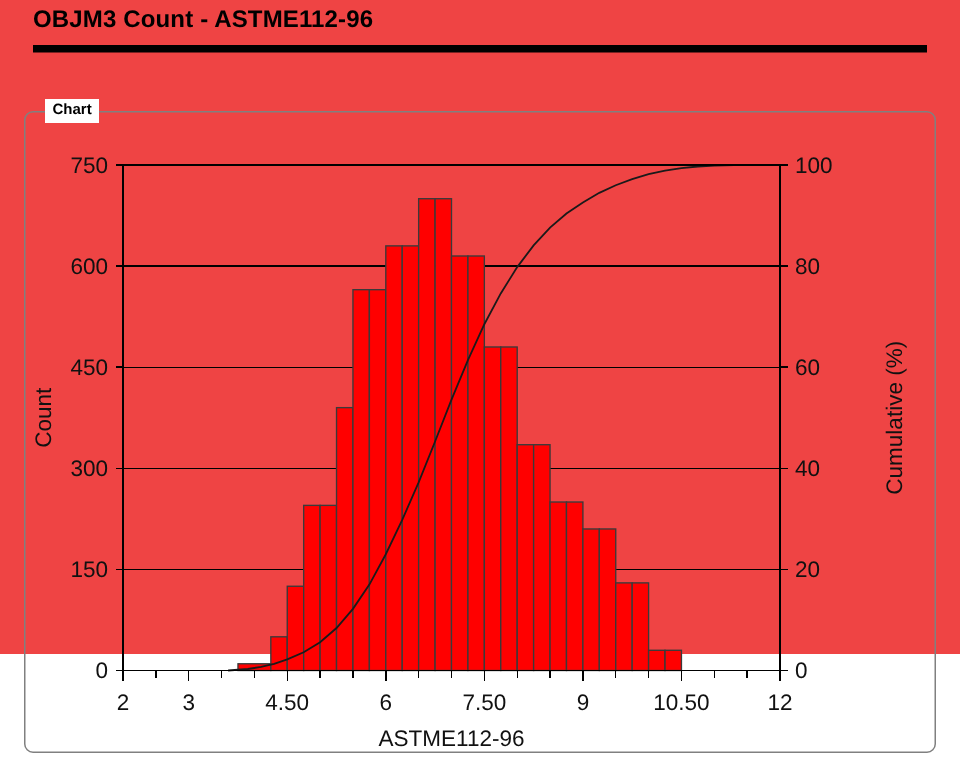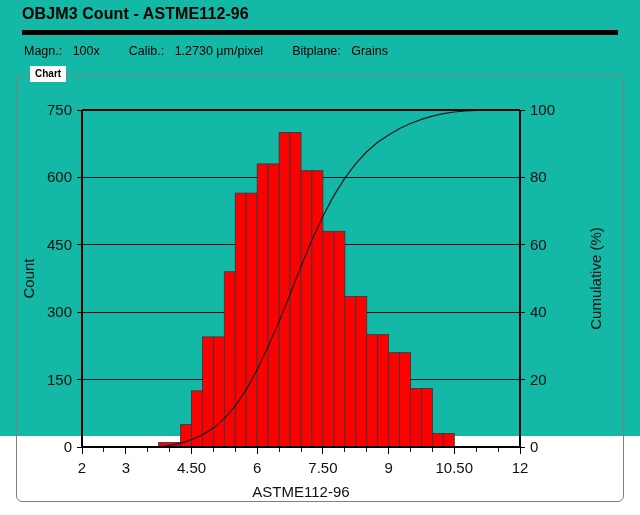--- a/index.html
+++ b/index.html
@@ -13,21 +13,21 @@
     font-family: "Liberation Sans", sans-serif;
     color: #000000;
     overflow: hidden;
     position: relative;
   }
   #app {
     position: absolute;
     left: 0; top: 0;
     width: 640px;
     height: 436px;
-    background: #14b8a6;
+    background: #ef4444;
     text-decoration: underline;
   }
 
   
   .title {
     position: absolute;
     left: 22px;
     top: 5px;
     font-size: 16px;
     font-weight: bold;
@@ -97,33 +97,20 @@
   .cum-path { fill: none; stroke: #1a1a1a; stroke-width: 1.2; }
 </style>
 </head>
 <body>
 
 <div id="app">
 
   <div class="title">OBJM3 Count - ASTME112-96</div>
   <div class="title-rule"></div>
 
-  <div class="meta-row">
-    <span class="meta-seg">Magn.:</span>
-    <span>&nbsp;</span>
-    <span class="meta-seg">100x</span>
-    <span class="meta-gap-1"></span>
-    <span class="meta-seg">Calib.:</span>
-    <span>&nbsp;</span>
-    <span class="meta-seg">1.2730 µm/pixel</span>
-    <span class="meta-gap-2"></span>
-    <span class="meta-seg">Bitplane:</span>
-    <span>&nbsp;</span>
-    <span class="meta-seg">Grains</span>
-  </div>
 
   <div class="groupbox"></div>
   <div class="group-legend">Chart</div>
 
   <div class="chart-wrap">
     <svg class="chart-svg" id="chart-svg" width="608" height="428" viewBox="0 0 608 428">
         <line x1="66" y1="305.6" x2="504" y2="305.6" class="grid-line"></line>
         <line x1="66" y1="238.2" x2="504" y2="238.2" class="grid-line"></line>
         <line x1="66" y1="170.8" x2="504" y2="170.8" class="grid-line"></line>
         <line x1="66" y1="103.39999999999998" x2="504" y2="103.39999999999998" class="grid-line"></line>

